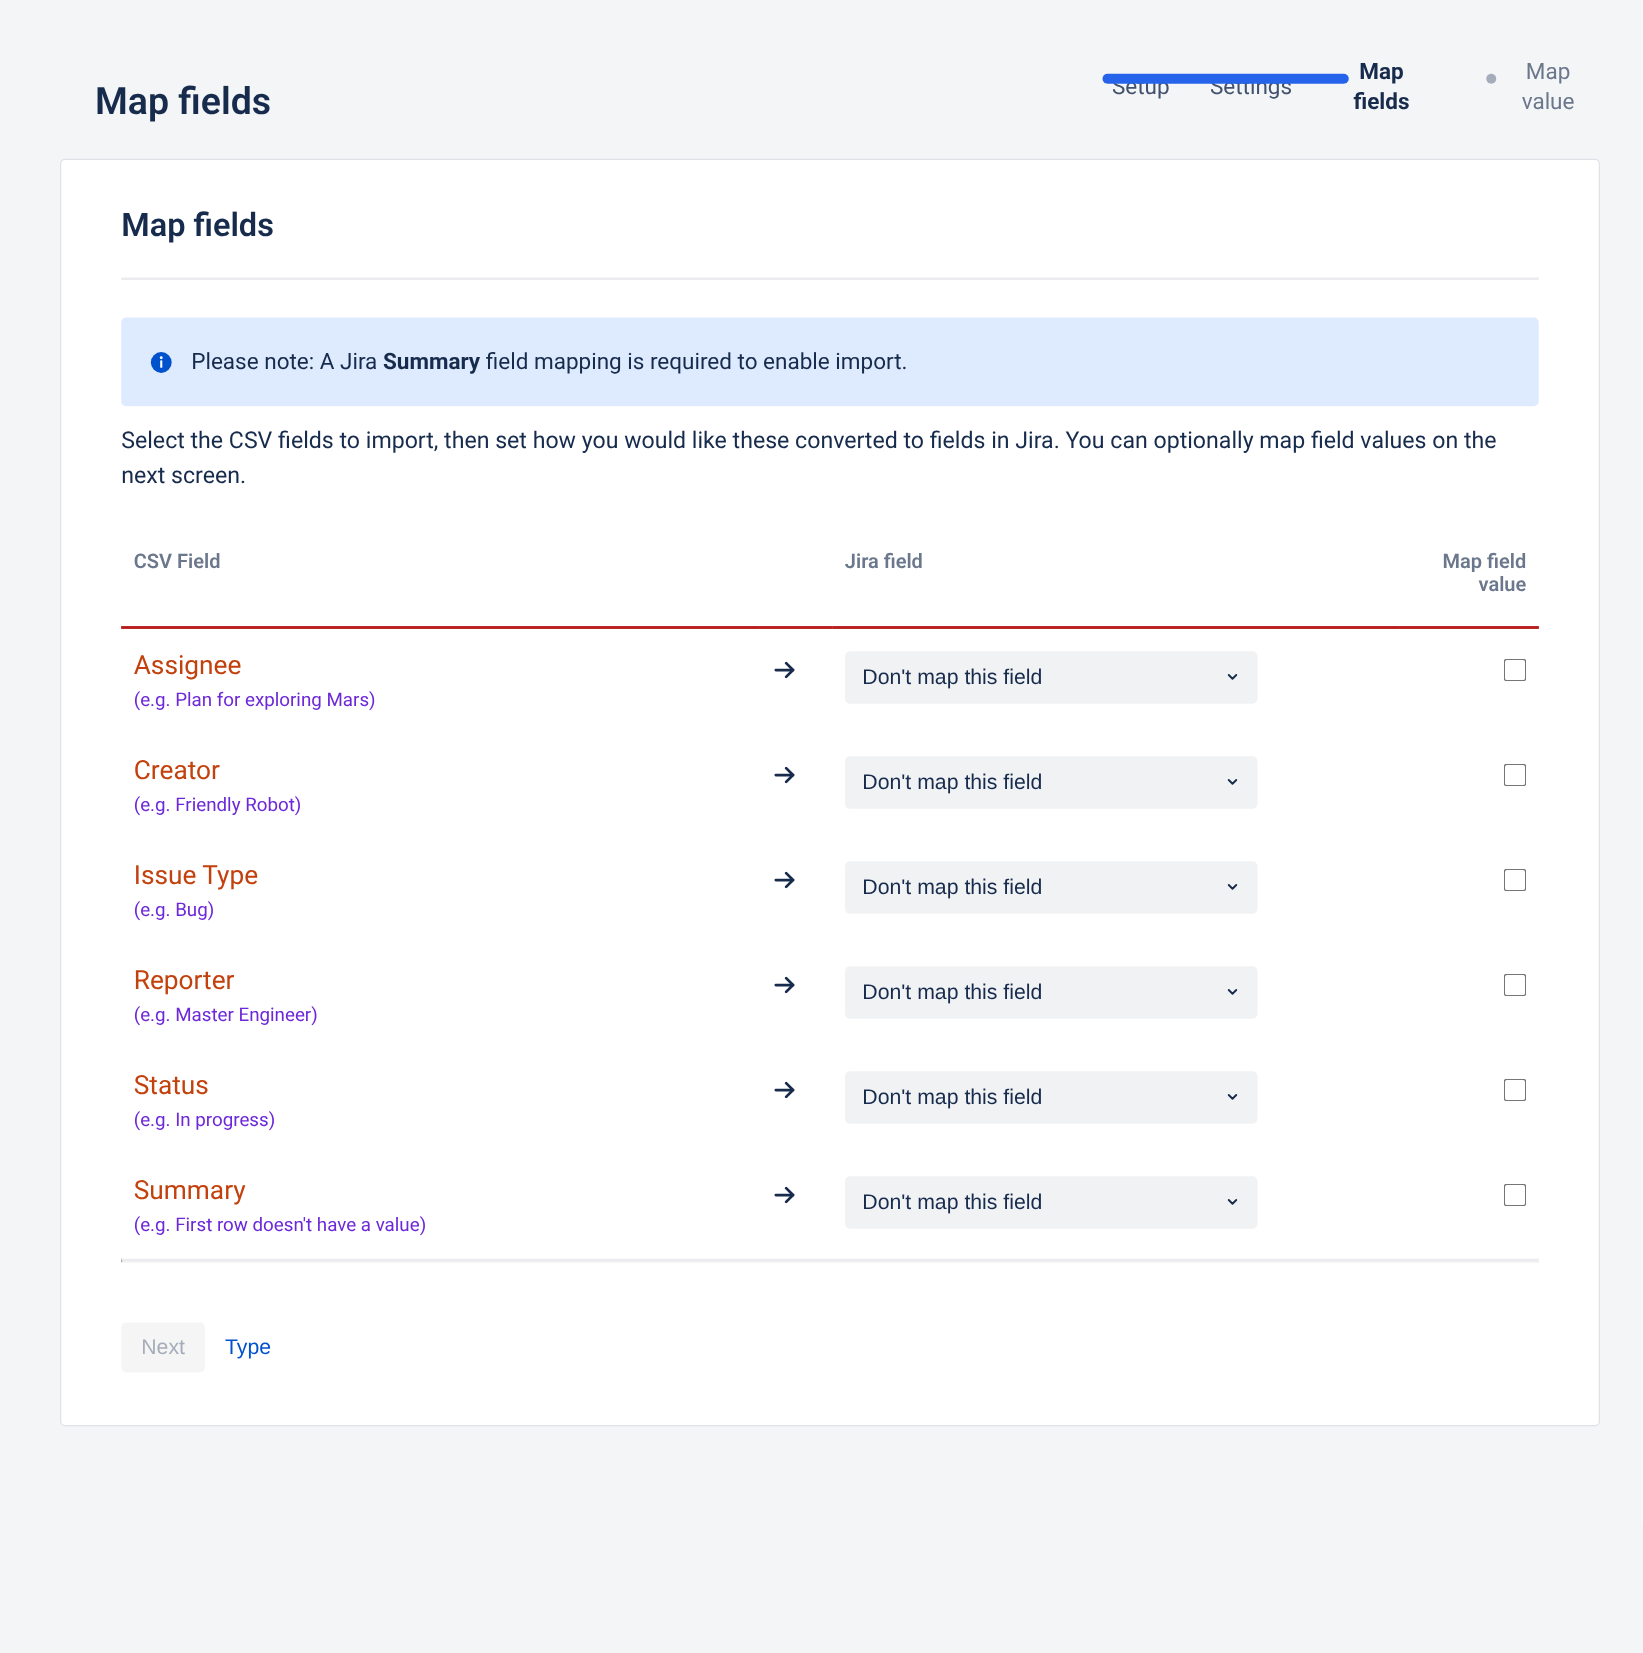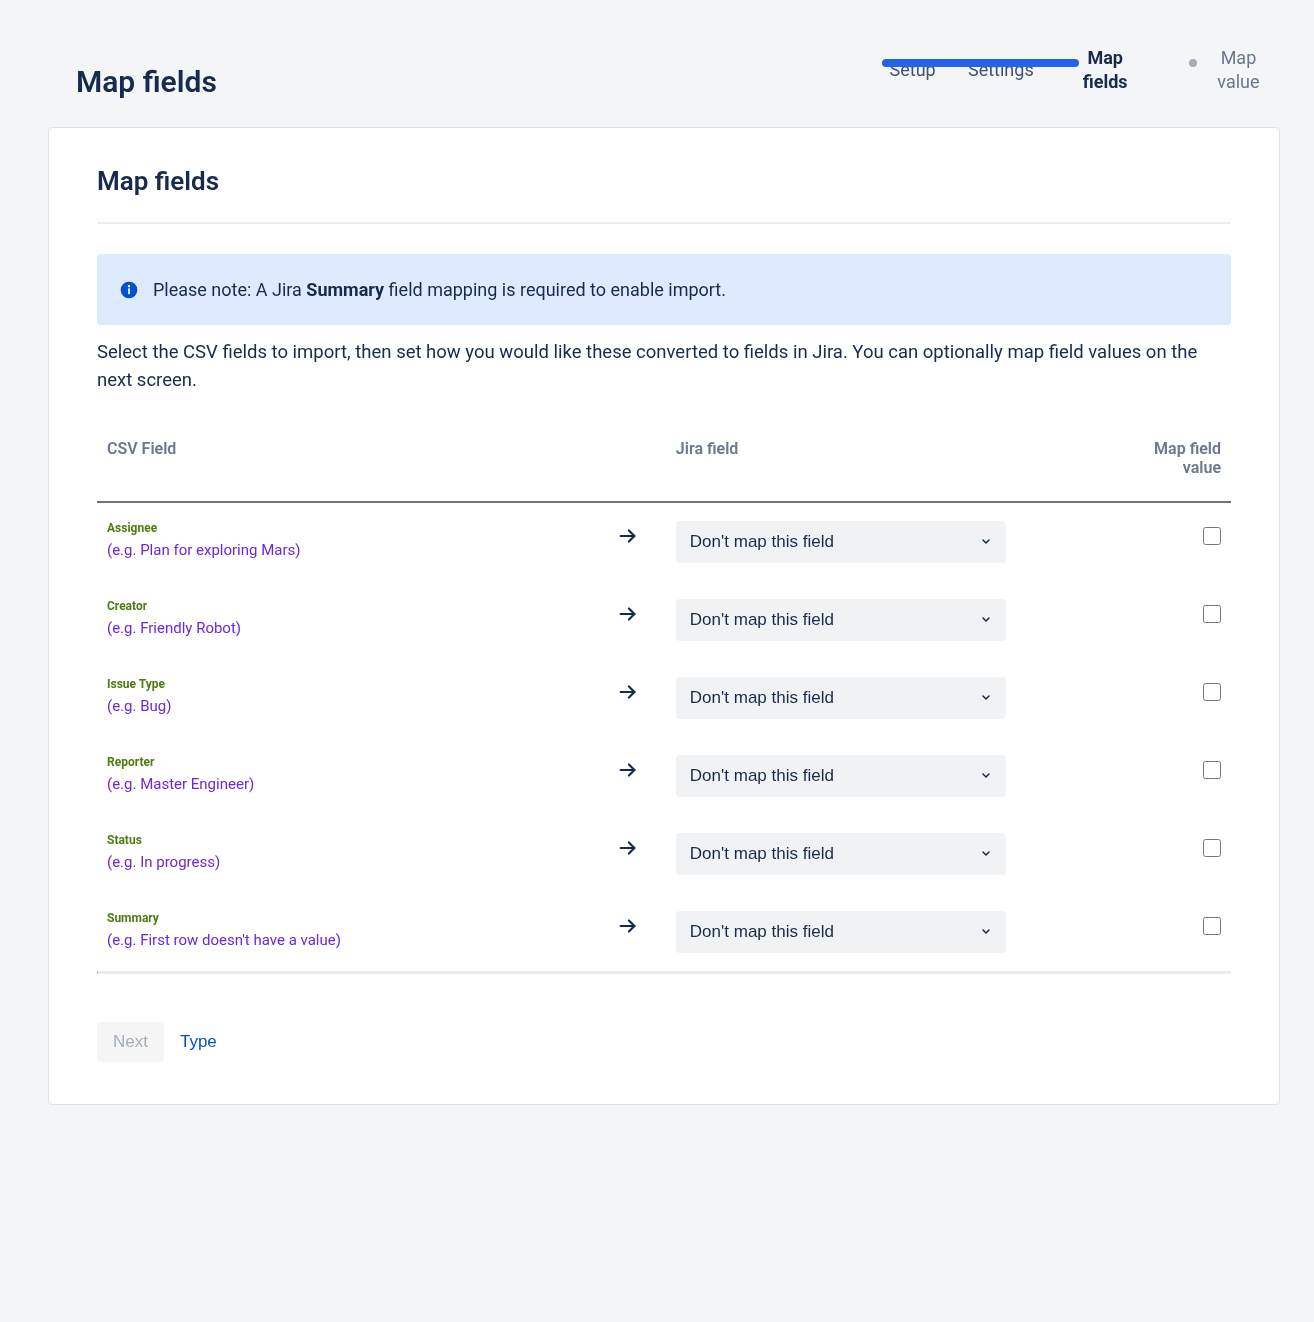--- a/index.html
+++ b/index.html
@@ -102,28 +102,28 @@
       width: 100%;
       border-collapse: collapse;
     }
     .map-table thead th {
       text-align: left;
       font-size: 16px;
       font-weight: 600;
       color: #6B778C;
       padding: 10px 10px 24px 10px;
       vertical-align: top;
-      border-bottom: 2px solid #737373;
+      border-bottom: 2px solid #b91c1c;
     }
     .map-table thead th:last-child { text-align: right; }
     .map-table td {
       padding: 18px 10px;
       vertical-align: top;
     }
-    .csv-name { font-size: 12px; color:#4d7c0f; font-weight: 700; margin-bottom:6px;}
+    .csv-name { font-size: 21px; color:#c2410c; font-weight: 400; margin-bottom:6px;}
     .csv-example { font-size: 15px; color:#6d28d9; }
     .select-wrap {
       position: relative;
       width: 330px;
     }
     .select-box {
       width: 100%;
       background: #F1F2F4;
       border: none;
       border-radius: 4px;

